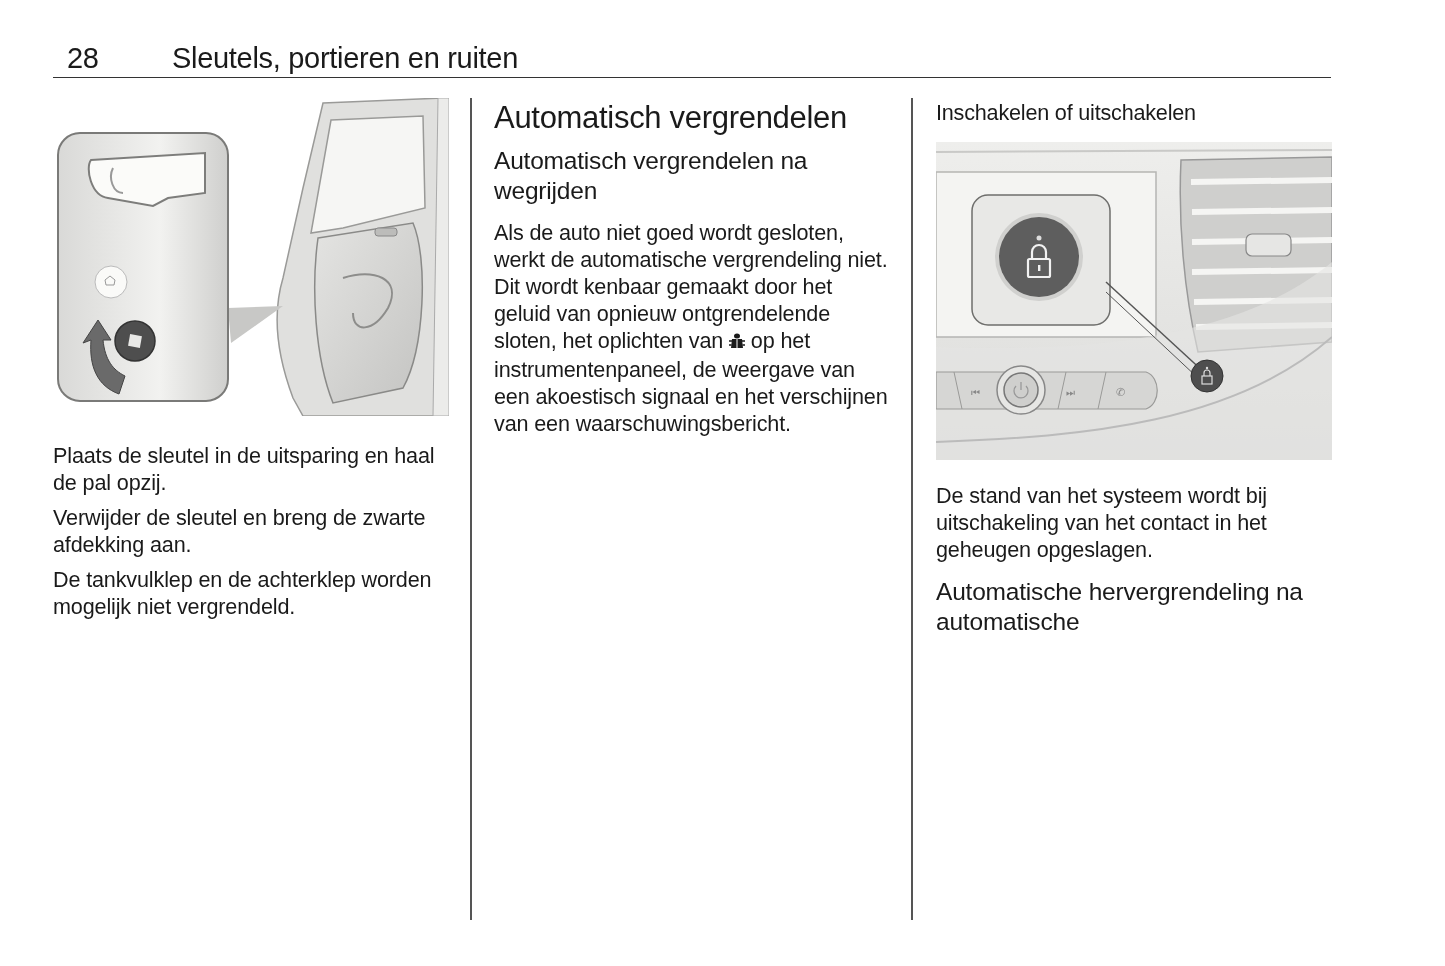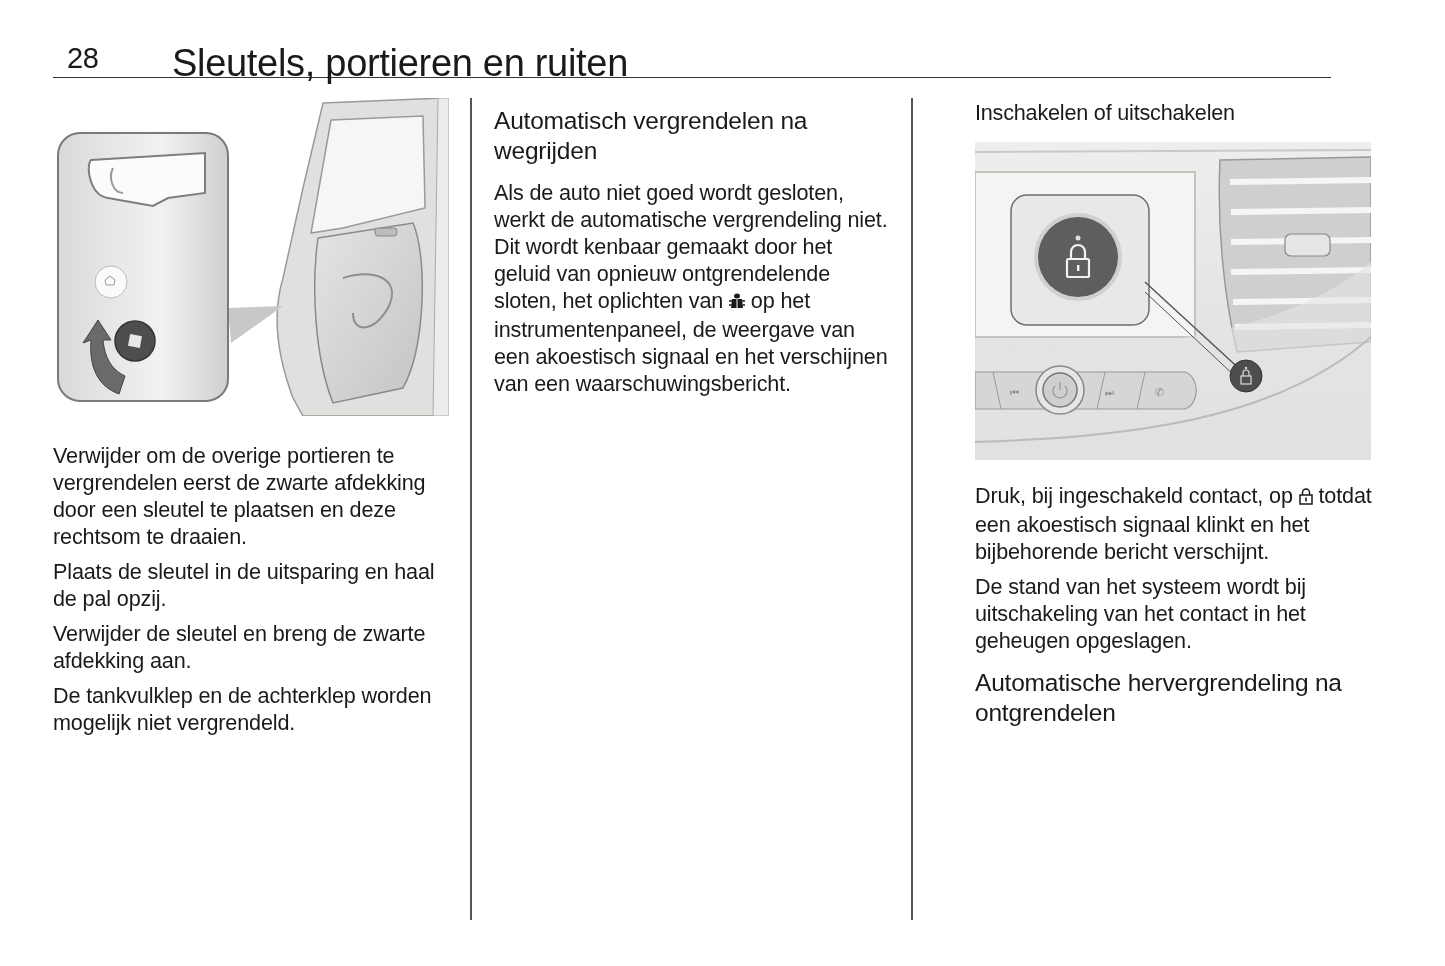--- a/index.html
+++ b/index.html
@@ -1,25 +1,25 @@
 <!DOCTYPE html>
 <html><head>
 <meta charset="utf-8">
 <style>
   html, body { margin:0; padding:0; background:#ffffff; }
   body { width:1445px; height:966px; position:relative; overflow:hidden;
          font-family:"Liberation Sans", sans-serif; color:#1a1a1a; }
   .header { position:absolute; left:53px; top:40px; width:1278px; height:37px; border-bottom:1.5px solid #333; }
   .page-num { position:absolute; left:14px; top:2px; font-size:29px; letter-spacing:-0.5px; }
-  .chapter { position:absolute; left:119px; top:2px; font-size:38px; letter-spacing:-0.3px; }
+  .chapter { position:absolute; left:119px; top:2px; font-size:29px; letter-spacing:-0.3px; }
   .divider { position:absolute; top:98px; width:2px; height:822px; background:#555; }
   .col { position:absolute; top:98px; }
   .col1 { left:53px; width:396px; }
   .col2 { left:494px; width:400px; }
-  .col3 { left:936px; width:400px;margin-left:39px; }
+  .col3 { left:936px; width:400px; }
   p { margin:0 0 8px 0; font-size:21.6px; line-height:27px; letter-spacing:-0.15px; }
   h1 { margin:0; font-weight:normal; font-size:31px; line-height:40px; letter-spacing:-0.3px; }
   h2 { margin:8px 0 13px 0; font-weight:normal; font-size:24.5px; line-height:30px; letter-spacing:-0.2px; }
   h3 { margin:0; font-weight:normal; font-size:21.6px; line-height:30px; letter-spacing:-0.2px; }
   .figure { position:relative; overflow:hidden; }
   .glyph { display:inline-block; vertical-align:-2px; }
 </style>
 </head>
 <body>
 
@@ -66,28 +66,28 @@
 
         <circle cx="82" cy="243" r="20" fill="#4e4e4e" stroke="#333" stroke-width="1.5"></circle>
         <rect x="76" y="237" width="12" height="12" fill="#e8e8e6" transform="rotate(10 82 243)"></rect>
 
         <path d="M30,245 L45,222 L58,242 L50,242 C52,262 60,272 72,278 L66,296 C44,288 36,268 38,242 Z" fill="#6a6a6a" stroke="#444" stroke-width="1"></path>
       </g>
     </svg>
   </div>
 
   <div style="margin-top:26px;">
-    <p>Verwijder om de overige portieren te vergrendelen eerst de zwarte afdek­king door een sleutel te plaatsen en deze rechtsom te draaien.</p>
     <p>Plaats de sleutel in de uitsparing en haal de pal opzij.</p>
     <p>Verwijder de sleutel en breng de zwarte afdekking aan.</p>
     <p>De tankvulklep en de achterklep worden mogelijk niet vergrendeld.</p>
   </div>
 </div>
 
 <div class="col col2">
+  <h1>Automatisch vergrendelen</h1>
   <h2>Automatisch vergrendelen na wegrijden</h2>
   <p><span>Als de auto niet goed wordt gesloten, werkt de automatische vergrendeling niet. Dit wordt kenbaar gemaakt door het geluid van opnieuw ontgrende­lende sloten, het oplichten van </span><span class="glyph"><svg width="16" height="18" viewBox="0 0 16 18">
           <ellipse cx="8" cy="4" rx="3" ry="2.5" fill="#1a1a1a"></ellipse>
           <path d="M3,7 L13,7 L14,16 L2,16 Z" fill="#1a1a1a"></path>
           <path d="M0,9 L3,9 M13,9 L16,9 M0,13 L2.5,13 M13.5,13 L16,13" stroke="#1a1a1a" stroke-width="1.4"></path>
           <path d="M8,7 L8,16" stroke="#fff" stroke-width="1"></path>
         </svg></span><span> op het instrumentenpaneel, de weer­gave van een akoestisch signaal en het verschijnen van een waarschu­wingsbericht.</span></p>
 </div>
 
 <div class="col col3">
@@ -140,21 +140,16 @@
       <g>
         <circle cx="271" cy="234" r="16" fill="#4e4e4e" stroke="#333" stroke-width="1"></circle>
         <circle cx="271" cy="226" r="1.2" fill="#ddd"></circle>
         <rect x="266" y="234" width="10" height="8" fill="none" stroke="#ddd" stroke-width="1.2"></rect>
         <path d="M268,234 L268,231 A3,3 0 0 1 274,231 L274,234" fill="none" stroke="#ddd" stroke-width="1.2"></path>
       </g>
     </svg>
   </div>
 
   <div style="margin-top:22px;">
-    <p><span>Druk, bij ingeschakeld contact, op </span><span class="glyph"><svg width="14" height="17" viewBox="0 0 14 17">
-            <rect x="1" y="7" width="12" height="9" fill="none" stroke="#1a1a1a" stroke-width="1.5"></rect>
-            <path d="M3.5,7 L3.5,4.5 A3.5,3.5 0 0 1 10.5,4.5 L10.5,7" fill="none" stroke="#1a1a1a" stroke-width="1.5"></path>
-            <rect x="6.2" y="9.5" width="1.6" height="4" fill="#1a1a1a"></rect>
-          </svg></span><span> totdat een akoestisch signaal klinkt en het bijbehorende bericht verschijnt.</span></p>
     <p>De stand van het systeem wordt bij uitschakeling van het contact in het geheugen opgeslagen.</p>
-    <h2 style="margin-top:14px;">Automatische hervergrendeling na ontgrendelen</h2>
+    <h2 style="margin-top:14px;">Automatische hervergrendeling na automatische</h2>
   </div>
 </div>
 
 </body></html>

